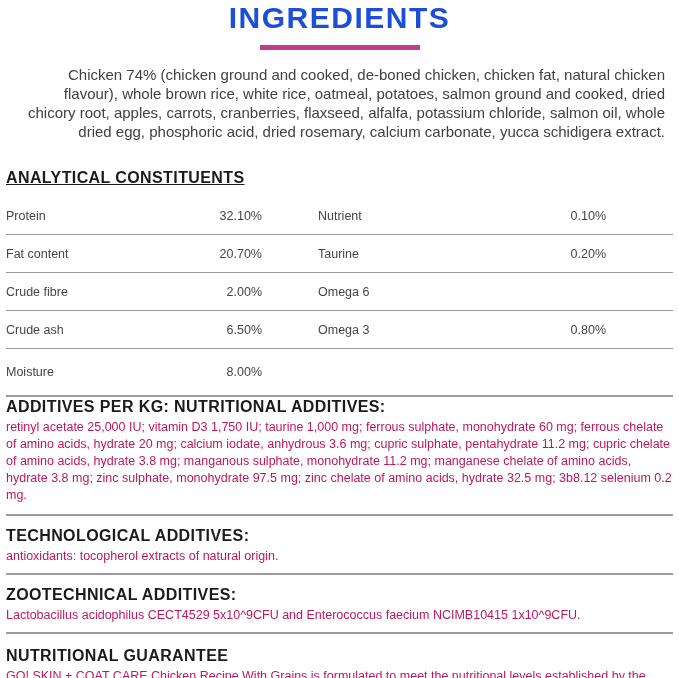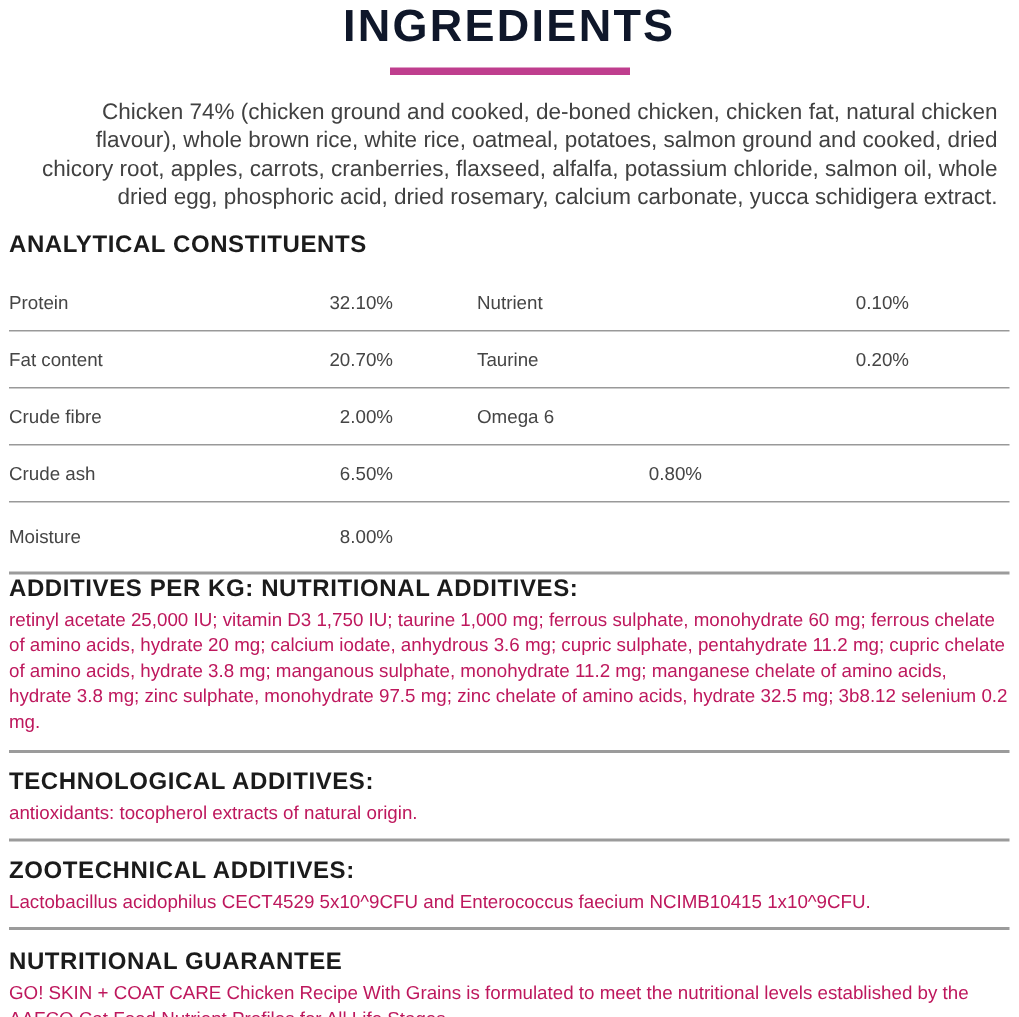--- a/index.html
+++ b/index.html
@@ -18,21 +18,21 @@
     height: 678px;
     padding: 2px 6px 0 6px;
   }
   .title {
     margin: 0;
     text-align: center;
     font-size: 30px;
     line-height: 32px;
     font-weight: bold;
     letter-spacing: 1.5px;
-    color: #0f172a;
+    color: #1d4ed8;
   }
   .accent-bar {
     width: 160px;
     height: 5px;
     margin: 11px auto 0 auto;
     background: #bf3e8e; 
   }
   .ingredients-text {
     margin: 15px 8px 0 8px;
     text-align: right;
@@ -41,21 +41,21 @@
     color: #414141;
   }
   .section-heading {
     margin: 0;
     font-size: 16px;
     line-height: 19px;
     font-weight: bold;
     letter-spacing: 0.4px;
     color: #1b1b1b;
   }
-  .h-analytical { margin-top: 13px; }
+  .h-analytical { margin-top: 27px; text-decoration: underline; }
   .analytical-table { margin-top: 10px; }
   .a-row {
     display: grid;
     grid-template-columns: 154px 102px 56px 150px 138px 1fr;
     align-items: center;
     height: 37px;
     border-bottom: 1px solid #999999;
     font-size: 12.5px;
     color: #454545;
   }
@@ -116,20 +116,21 @@
       <span class="a-cell label">Crude fibre</span>
       <span class="a-cell value">2.00%</span>
       <span class="a-cell spacer"></span>
       <span class="a-cell label">Omega 6</span>
       <span class="a-cell"></span>
     </div>
     <div class="a-row">
       <span class="a-cell label">Crude ash</span>
       <span class="a-cell value">6.50%</span>
       <span class="a-cell spacer"></span>
+      <span class="a-cell label">Omega 3</span>
       <span class="a-cell value">0.80%</span>
       <span class="a-cell"></span>
     </div>
     <div class="a-row last">
       <span class="a-cell label">Moisture</span>
       <span class="a-cell value">8.00%</span>
       <span class="a-cell spacer"></span>
       <span class="a-cell label"></span>
       <span class="a-cell value"></span>
       <span class="a-cell"></span>

